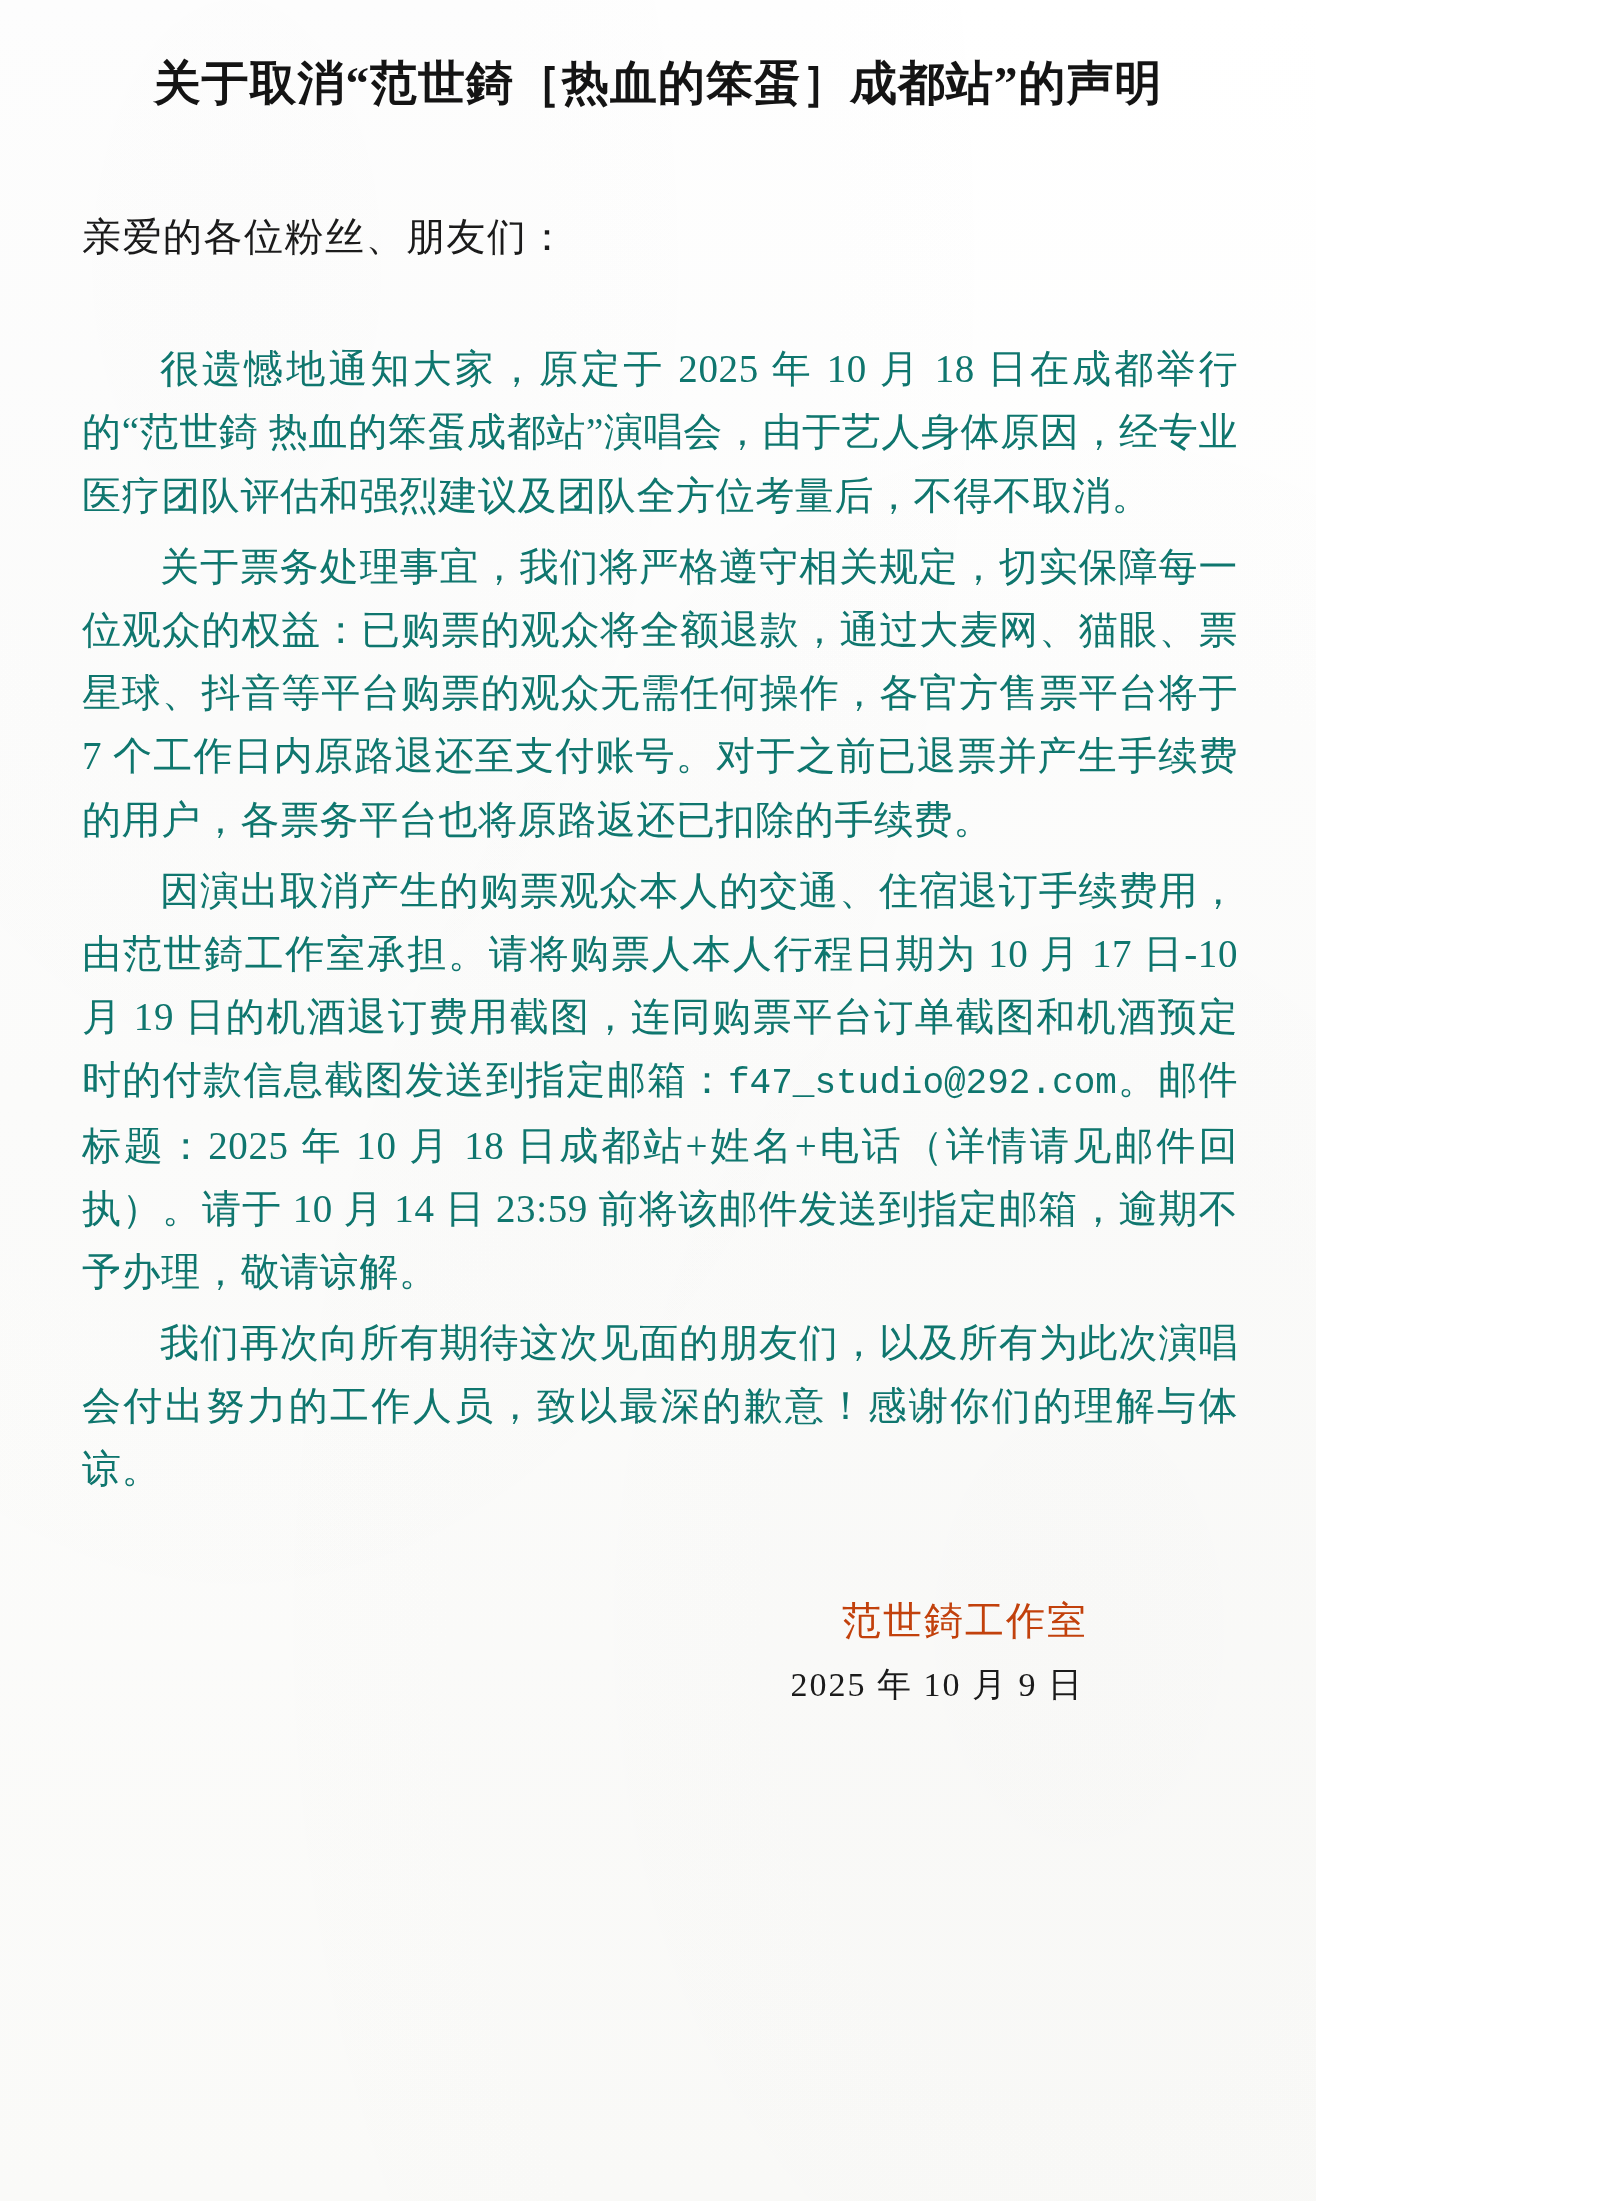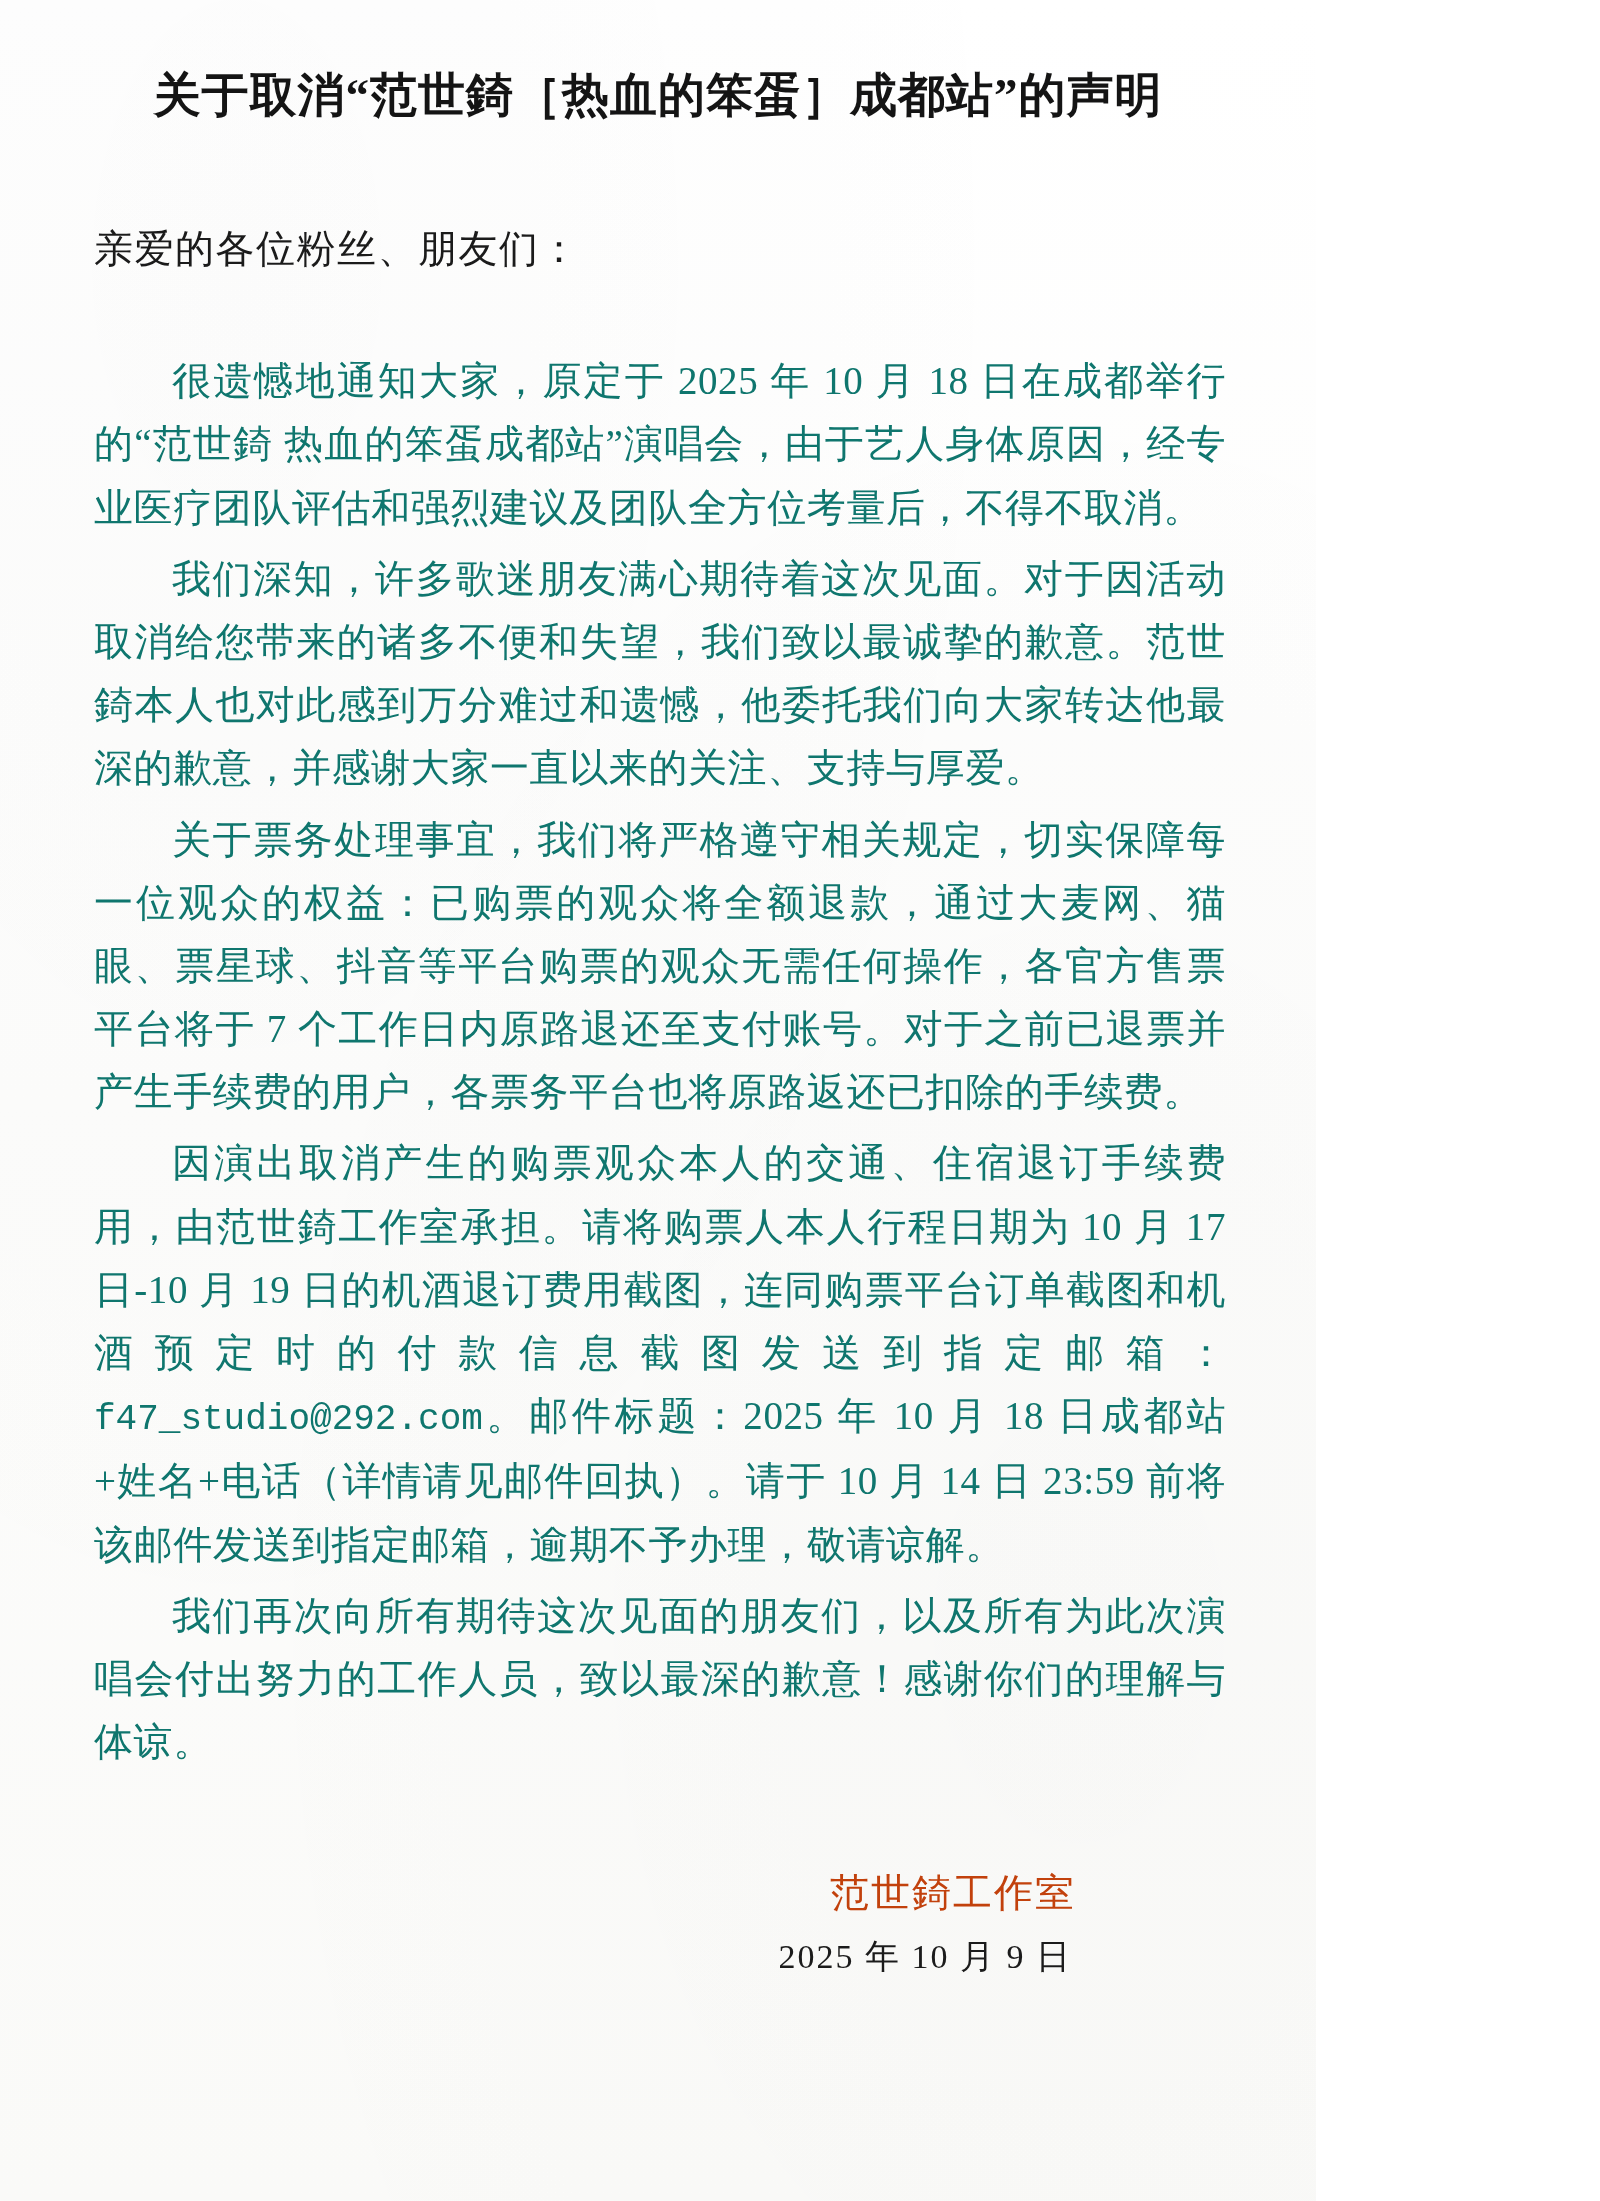--- a/index.html
+++ b/index.html
@@ -10,21 +10,21 @@
   body {
     font-family: "Liberation Serif", "DejaVu Serif", serif;
     color: #1a1a1a;
   }
   .page {
     position: relative;
     width: 1316px;
     height: 2201px;
     background: #fdfdfc;
     box-sizing: border-box;
-    padding: 12px;
+    padding: 0;
     overflow: hidden;
   }
   
   .page::before {
     content: "";
     position: absolute;
     inset: 0;
     pointer-events: none;
     background:
       radial-gradient(ellipse at 18% 12%, rgba(0,0,0,0.013), rgba(0,0,0,0) 58%),
@@ -104,21 +104,20 @@
   <div class="content">
 
     <h1 class="doc-title">关于取消“范世錡［热血的笨蛋］成都站”的声明</h1>
 
     <div class="body-block">
 
       <div class="salutation">亲爱的各位粉丝、朋友们：</div>
 
       <p class="para">很遗憾地通知大家，原定于 2025 年 10 月 18 日在成都举行的“范世錡 热血的笨蛋成都站”演唱会，由于艺人身体原因，经专业医疗团队评估和强烈建议及团队全方位考量后，不得不取消。</p>
 
-      <p class="para">我们深知，许多歌迷朋友满心期待着这次见面。对于因活动取消给您带来的诸多不便和失望，我们致以最诚挚的歉意。范世錡本人也对此感到万分难过和遗憾，他委托我们向大家转达他最深的歉意，并感谢大家一直以来的关注、支持与厚爱。</p>
 
       <p class="para">关于票务处理事宜，我们将严格遵守相关规定，切实保障每一位观众的权益：已购票的观众将全额退款，通过大麦网、猫眼、票星球、抖音等平台购票的观众无需任何操作，各官方售票平台将于 7 个工作日内原路退还至支付账号。对于之前已退票并产生手续费的用户，各票务平台也将原路返还已扣除的手续费。</p>
 
       <p class="para"><span>因演出取消产生的购票观众本人的交通、住宿退订手续费用，由范世錡工作室承担。请将购票人本人行程日期为 10 月 17 日-10 月 19 日的机酒退订费用截图，连同购票平台订单截图和机酒预定时的付款信息截图发送到指定邮箱：</span><span class="mono">f47_studio@292.com</span><span>。邮件标题：2025 年 10 月 18 日成都站+姓名+电话（详情请见邮件回执）。请于 10 月 14 日 23:59 前将该邮件发送到指定邮箱，逾期不予办理，敬请谅解。</span></p>
 
       <p class="para">我们再次向所有期待这次见面的朋友们，以及所有为此次演唱会付出努力的工作人员，致以最深的歉意！感谢你们的理解与体谅。</p>
 
       <div class="signature">
         <div class="sign-line">范世錡工作室</div>
         <div class="sign-date">2025 年 10 月  9 日</div>

